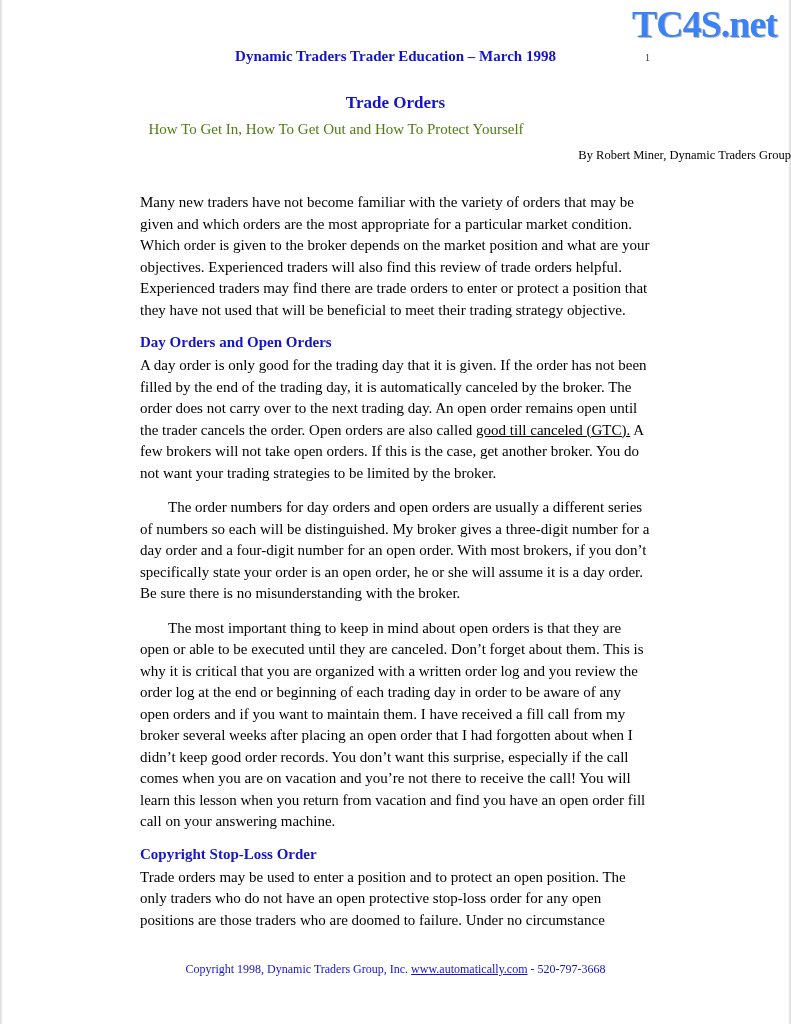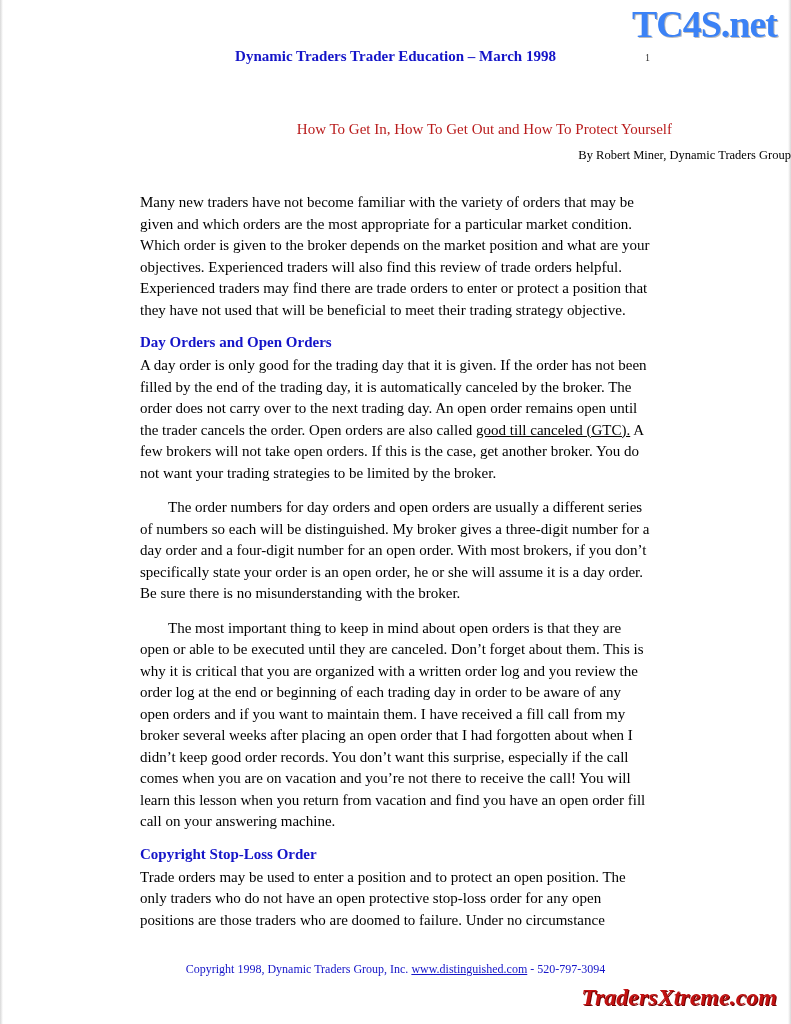--- a/index.html
+++ b/index.html
@@ -66,23 +66,23 @@
     text-align: center;
     font-size: 17px;
     font-weight: bold;
     color: #1414c8;
   }
   .doc-subtitle {
     position: absolute;
     left: 0;
     top: 121px;
     width: 672px;
-    text-align: right;
-    font-size: 15px;
-    color: #b91c1c;
+    text-align: center;
+    font-size: 15px;
+    color: #4d7c0f;
   }
   .doc-byline {
     position: absolute;
     left: 0;
     top: 148px;
     width: 791px;
     text-align: right;
     font-size: 12.5px;
     color: #000000;
   }
@@ -177,20 +177,21 @@
 <div class="page">
 
   <div class="edge-left"></div>
   <div class="edge-right"></div>
 
   <div class="tc4s-logo">TC4S.net</div>
 
   <div class="running-head">Dynamic Traders Trader Education – March 1998</div>
   <div class="page-number">1</div>
 
+  <div class="doc-title">Trade Orders</div>
   <div class="doc-subtitle">How To Get In, How To Get Out and How To Protect Yourself</div>
   <div class="doc-byline">By Robert Miner, Dynamic Traders Group</div>
 
   <div class="body-col">
 
     <p class="para">Many new traders have not become familiar with the variety of orders that may be given and which orders are the most appropriate for a particular market condition. Which order is given to the broker depends on the market position and what are your objectives. Experienced traders will also find this review of trade orders helpful. Experienced traders may find there are trade orders to enter or protect a position that they have not used that will be beneficial to meet their trading strategy objective.</p>
 
     <h2 class="section">Day Orders and Open Orders</h2>
 
     <p class="para"><span>A day order is only good for the trading day that it is given. If the order has not been filled by the end of the trading day, it is automatically canceled by the broker. The order does not carry over to the next trading day. An open order remains open until the trader cancels the order. Open orders are also called </span><span class="u">good till canceled (GTC).</span><span> A few brokers will not take open orders. If this is the case, get another broker. You do not want your trading strategies to be limited by the broker.</span></p>
@@ -199,17 +200,16 @@
 
     <p class="para indent">The most important thing to keep in mind about open orders is that they are open or able to be executed until they are canceled. Don’t forget about them. This is why it is critical that you are organized with a written order log and you review the order log at the end or beginning of each trading day in order to be aware of any open orders and if you want to maintain them. I have received a fill call from my broker several weeks after placing an open order that I had forgotten about when I didn’t keep good order records. You don’t want this surprise, especially if the call comes when you are on vacation and you’re not there to receive the call! You will learn this lesson when you return from vacation and find you have an open order fill call on your answering machine.</p>
 
     <h2 class="section">Copyright Stop-Loss Order</h2>
 
     <p class="para">Trade orders may be used to enter a position and to protect an open position. The only traders who do not have an open protective stop-loss order for any open positions are those traders who are doomed to failure. Under no circumstance</p>
 
   </div>
 
 
-  <div class="footer"><span>Copyright 1998, Dynamic Traders Group, Inc. </span><a href="#">www.distinguished.com</a><span>  -  520-797-3094</span></div>
-
-  <div class="tx-logo">TradersXtreme.com</div>
+  <div class="footer"><span>Copyright 1998, Dynamic Traders Group, Inc. </span><a href="#">www.automatically.com</a><span>  -  520-797-3668</span></div>
+
 
 </div>
 
 </body></html>

